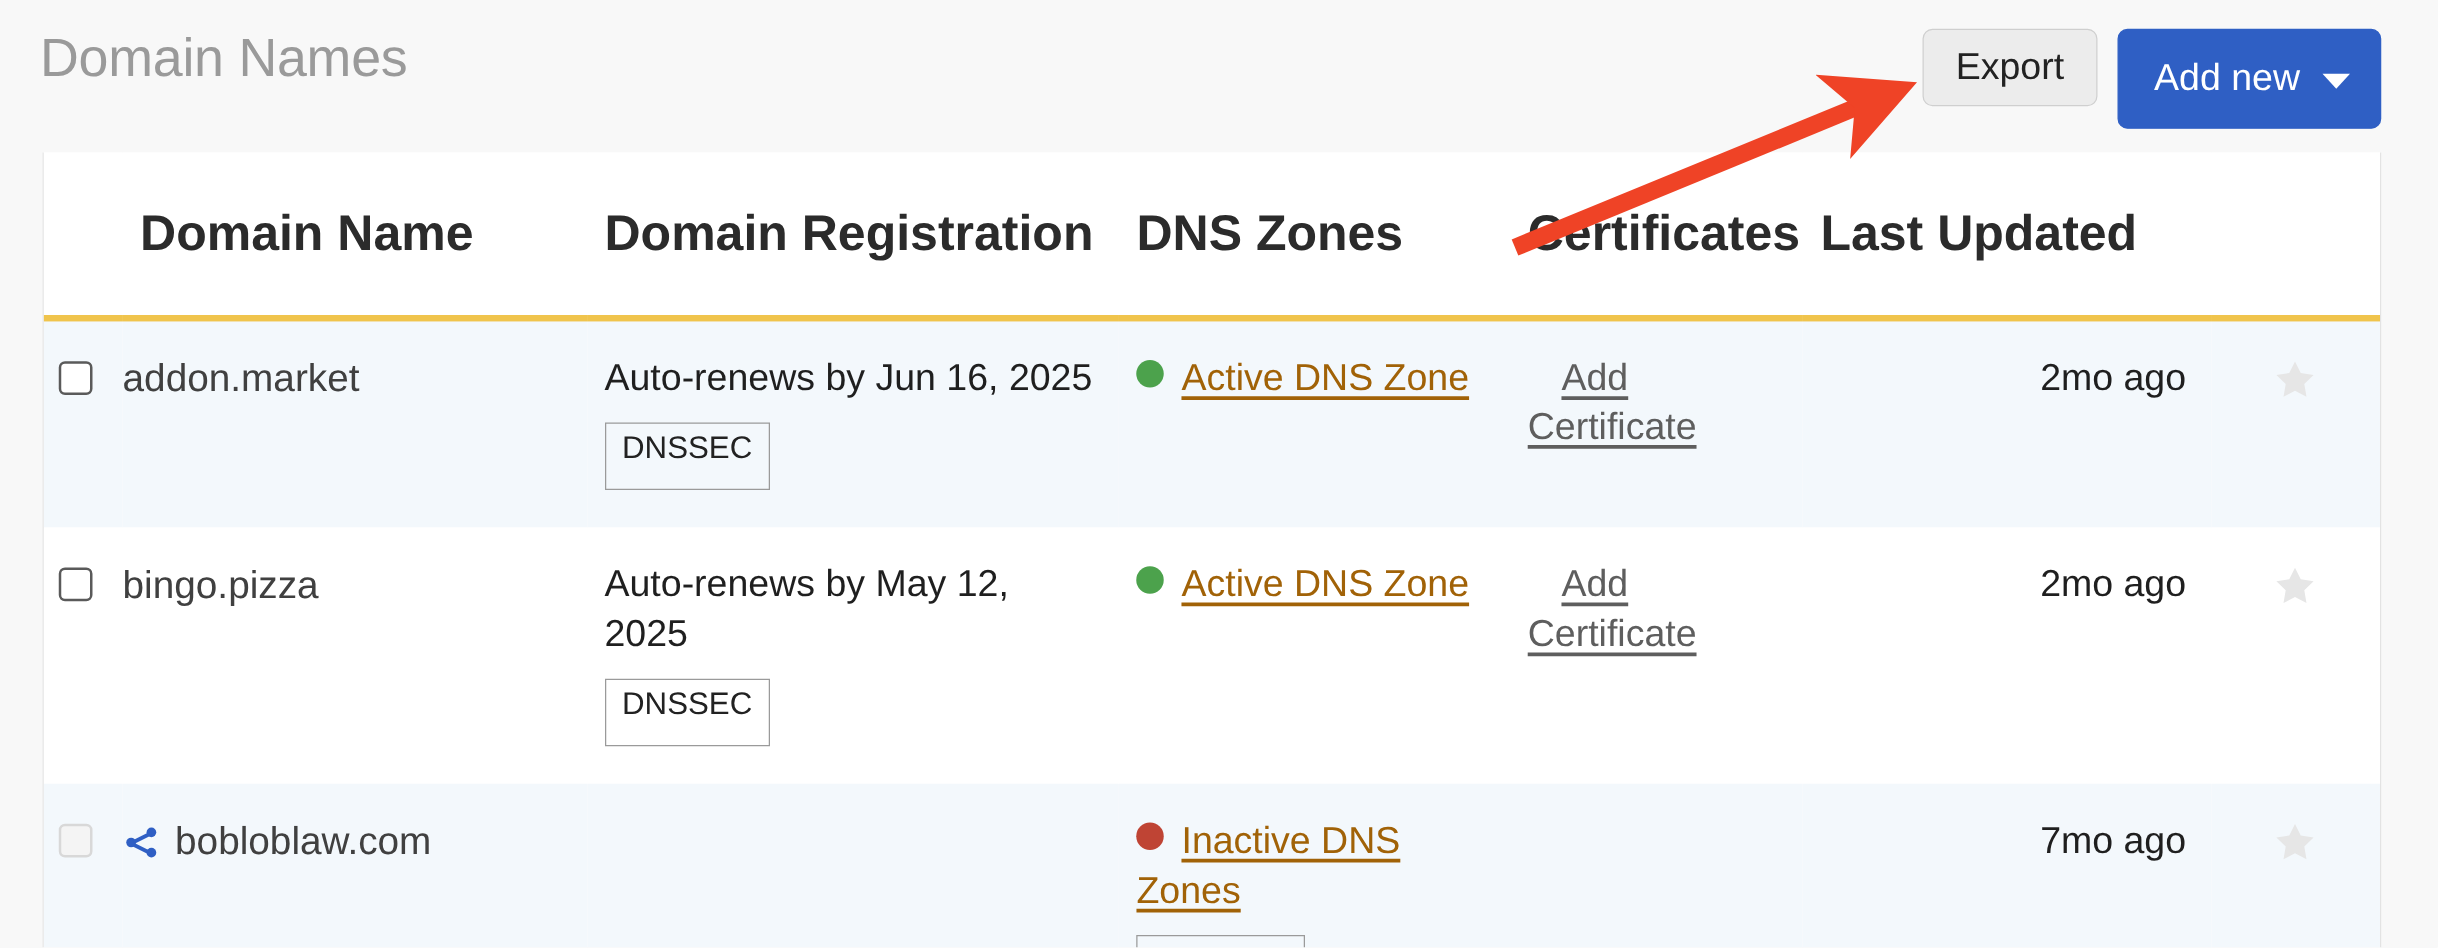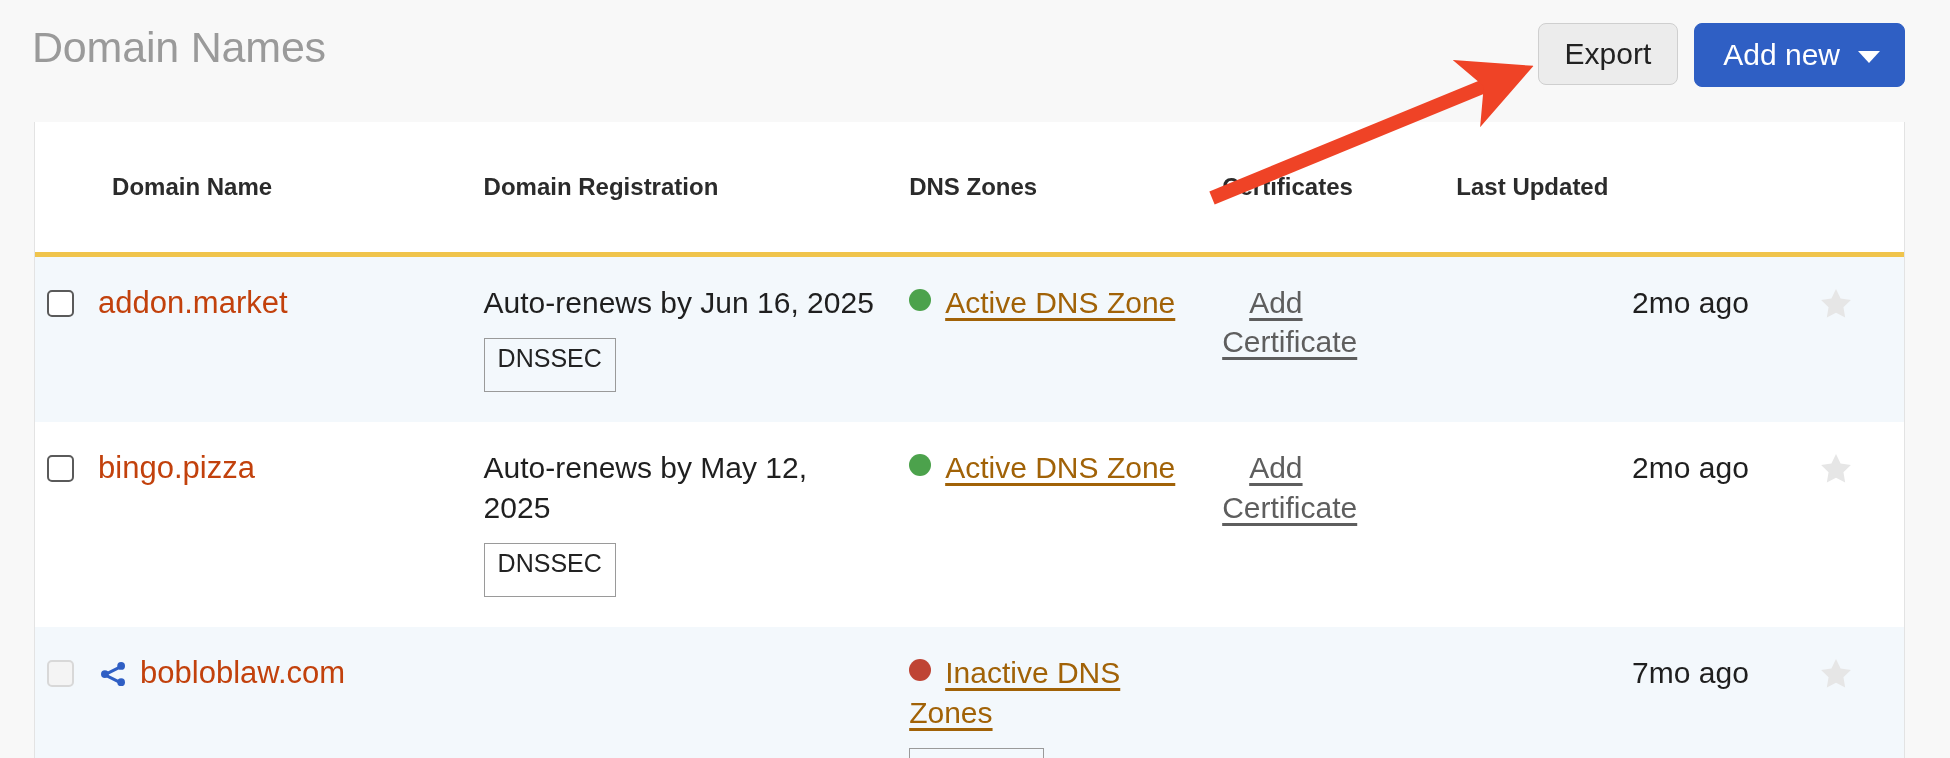--- a/index.html
+++ b/index.html
@@ -31,21 +31,21 @@
   .btn {
     border-radius: 8px; font-size: 30px; line-height: 1;
     display: inline-flex; align-items: center; justify-content: center;
     cursor: pointer; white-space: nowrap; font-family: "Liberation Sans", sans-serif;
   }
   .btn-export {
     height: 62px; padding: 0 26px;
     background: #ececec; border: 1px solid #cfcfcf; color: #222; align-items: center;
   }
   .btn-addnew {
-    height: 64px; padding: 0 24px 0 28px;
+    height: 80px; padding: 0 24px 0 28px;
     background: #2f5fc4; border: 1px solid #2f5fc4; color: #fff;
     gap: 18px;
   }
   .caret {
     width: 0; height: 0; display: inline-block;
     border-left: 11px solid transparent;
     border-right: 11px solid transparent;
     border-top: 12px solid #fff;
     margin-top: 3px;
   }
@@ -56,21 +56,21 @@
     width: 1871px; height: 636px;
     background: #fff;
     border-left: 1px solid #e3e3e3;
     border-right: 1px solid #e3e3e3;
     overflow: hidden;
   }
   table.domains { width: 100%; border-collapse: collapse; table-layout: fixed; }
 
   thead th {
     text-align: left; vertical-align: middle;
-    font-size: 24px; font-weight: bold; color: #2b2b2b;
+    font-size: 40px; font-weight: bold; color: #2b2b2b;
     padding: 0 14px; height: 132px; background: #fff;
     line-height: 1.25;
   }
   thead tr { border-bottom: 5px solid #f0c44c; }
 
   col.c-check { width: 56px; }
   col.c-name  { width: 330px; }
   col.c-reg   { width: 378px; }
   col.c-dns   { width: 278px; }
   col.c-cert  { width: 208px; }
@@ -92,21 +92,21 @@
   
   .cbox {
     width: 27px; height: 27px; border: 2px solid #5a5a5a;
     border-radius: 5px; background: #fff; display: inline-block;
     cursor: pointer;
   }
   .cbox.disabled { border-color: #d8d8d8; background: #f4f4f4; cursor: default; }
 
   
   .domain-link {
-    color: #c2410c; text-decoration: none; font-size: 31px; cursor: pointer;
+    color: #404040; text-decoration: none; font-size: 31px; cursor: pointer;
   }
   .name-inner { display: flex; align-items: center; gap: 12px; }
   .share-icon { width: 30px; height: 30px; flex: 0 0 auto; display: inline-block; }
 
   
   .badge {
     display: inline-block; margin-top: 16px;
     border: 1px solid #9a9a9a; border-radius: 0;
     padding: 7px 13px 20px; font-size: 25px; color: #222;
     background: transparent; line-height: 1;

